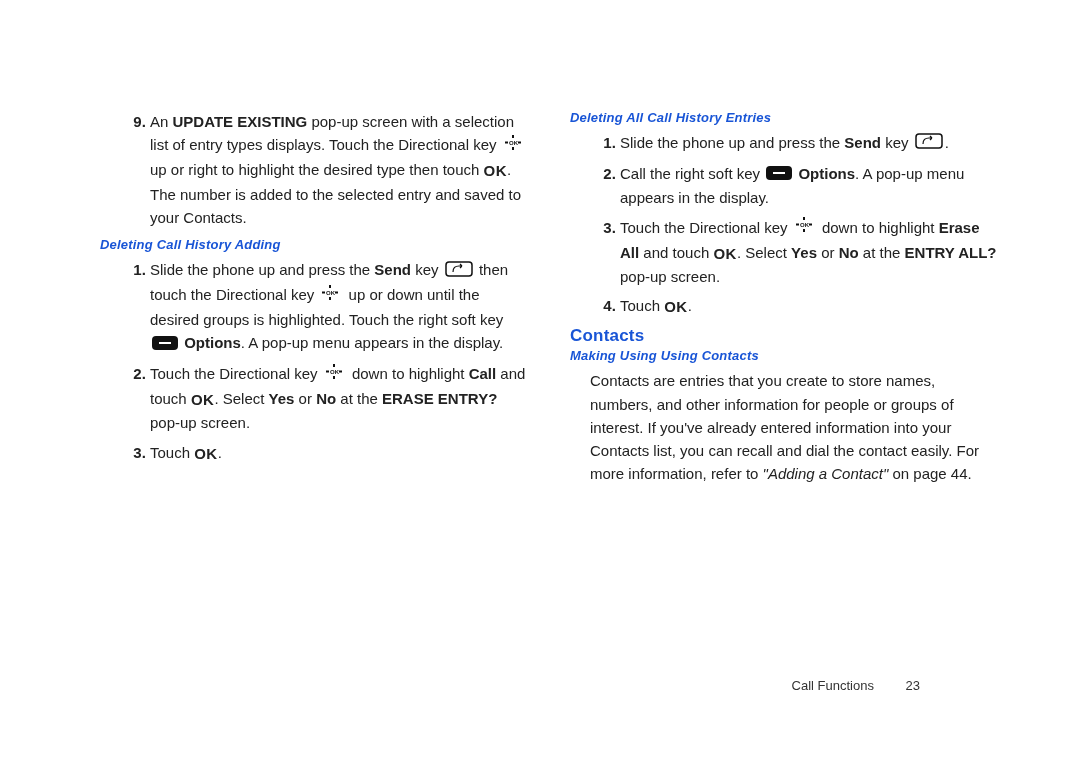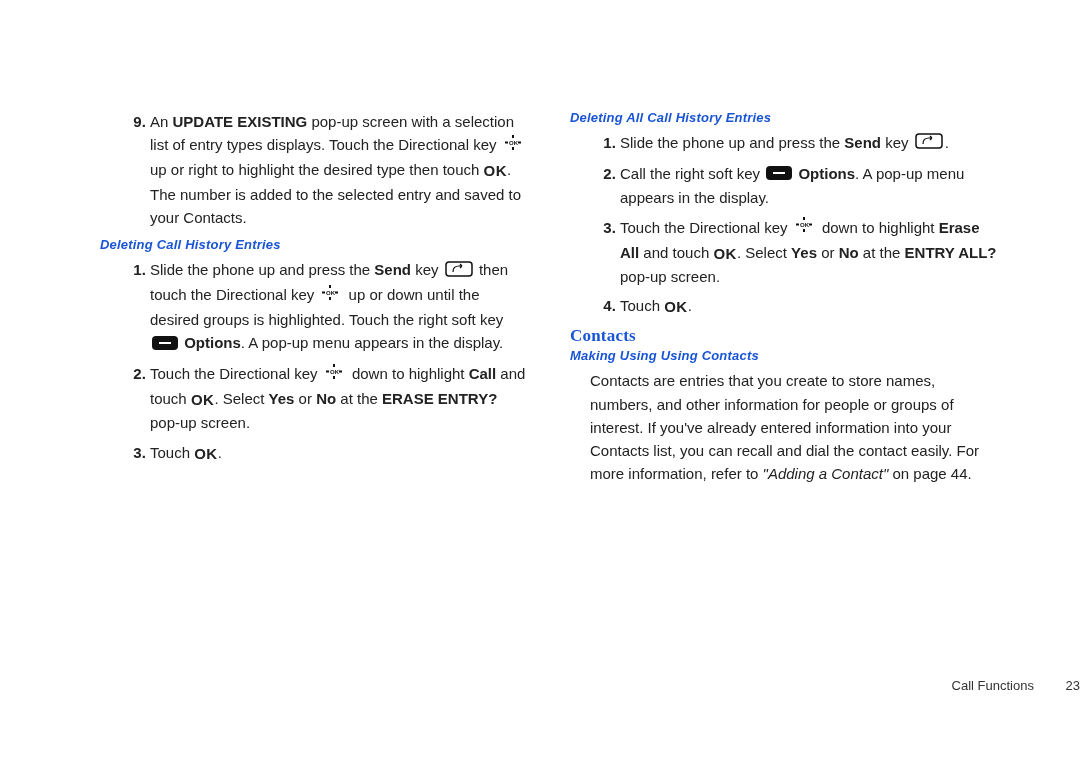--- a/index.html
+++ b/index.html
@@ -24,21 +24,21 @@
   .section-title {
     font-family: Arial, Helvetica, sans-serif;
     color: #1955d6;
     font-weight: bold;
     font-style: italic;
     font-size: 13px;
     margin: 2px 0 6px 0;
     letter-spacing: 0.2px;
   }
   .top-heading {
-    font-family: Liberation Serif, serif;
+    font-family: Liberation Sans, sans-serif;
     color: #1955d6;
     font-weight: bold;
     font-size: 17px;
     margin: 8px 0 2px 0;
     letter-spacing: 0.2px;
   }
   ol.num-list {
     margin: 0 0 8px 0;
     padding-left: 50px;
     line-height: 1.55;
@@ -51,20 +51,21 @@
     font-weight: bold;
   }
   b { font-weight: bold; }
   .ref-italic { font-style: italic; }
   .footer {
     position: absolute;
     left: 0;
     top: 678px;
     width: 1080px;
     text-align: right;
+    padding-right: 160px;
     box-sizing: border-box;
     font-size: 13px;
     color: #333;
   }
   .footer .pnum { margin-left: 28px; }
 
   
   .icon {
     display: inline-block;
     vertical-align: middle;
@@ -95,21 +96,21 @@
                 <rect x="9" y="1" width="2" height="3"></rect>
                 <rect x="9" y="13" width="2" height="3"></rect>
                 <rect x="2" y="7.5" width="3" height="2"></rect>
                 <rect x="15" y="7.5" width="3" height="2"></rect>
                 <text x="6" y="11" font-size="6" font-weight="bold" fill="#111">OK</text>
               </g>
             </svg></span><span> up or right to highlight the desired type then touch </span><span class="ok-icon">OK</span><span>. The number is added to the selected entry and saved to your Contacts.</span>
       </li>
     </ol>
 
-    <div class="section-title">Deleting Call History Entries</div>
+    <div class="section-title">Deleting Call History Adding</div>
 
     <ol class="num-list">
       <li>
         <span>Slide the phone up and press the </span><b>Send</b><span> key </span><span class="icon"><svg width="28" height="16">
               <rect x="1" y="1" width="26" height="14" rx="3" fill="none" stroke="#111" stroke-width="1.5"></rect>
               <path d="M8 11 Q8 5 14 5 L17 5 M17 5 L15 3 M17 5 L15 7" fill="none" stroke="#111" stroke-width="1.2"></path>
             </svg></span><span> then touch the Directional key </span><span class="icon"><svg width="22" height="18">
               <g fill="#111">
                 <rect x="9" y="1" width="2" height="3"></rect>
                 <rect x="9" y="13" width="2" height="3"></rect>

